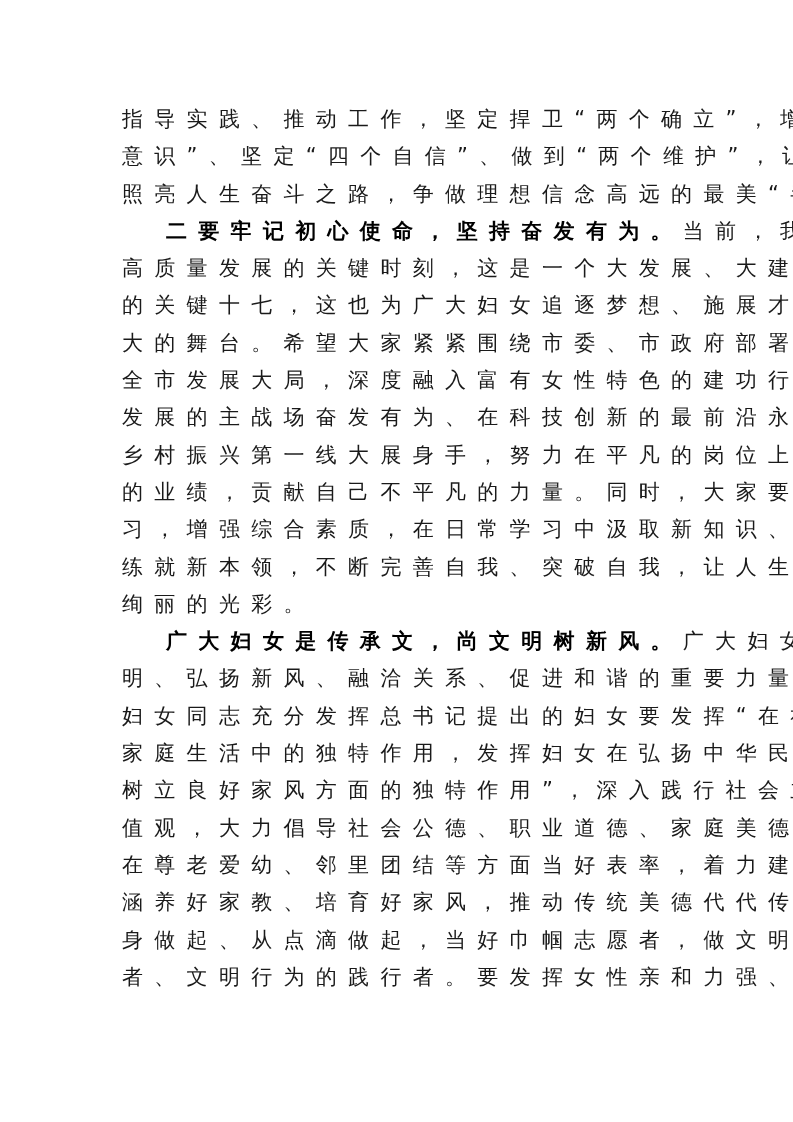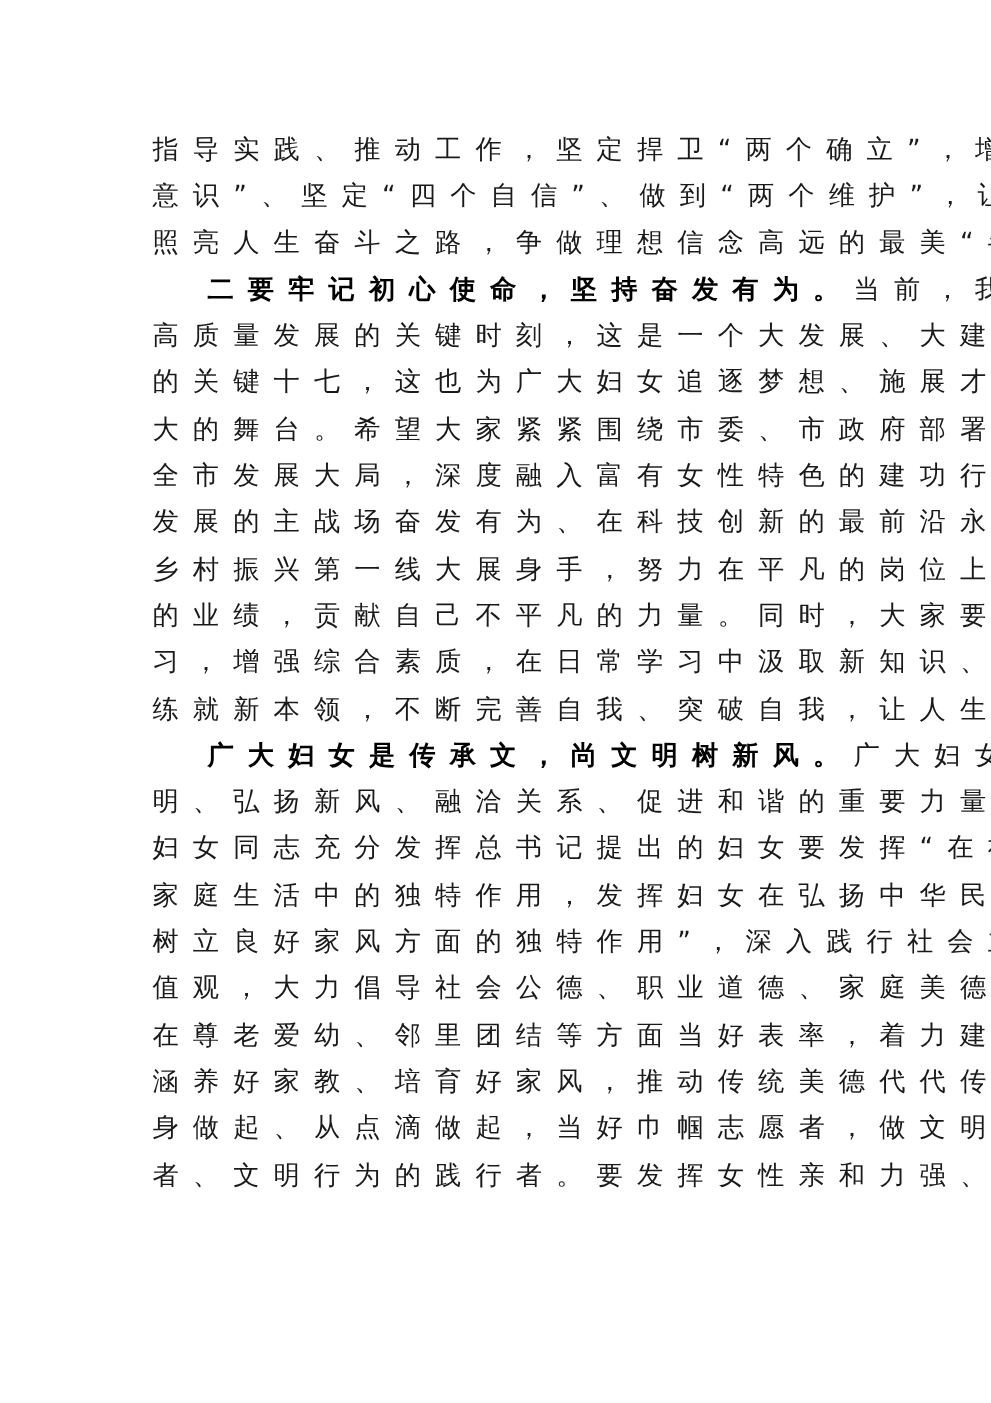--- a/index.html
+++ b/index.html
@@ -52,20 +52,21 @@
     <div class="line indent"><span class="bold">二要牢记初心使命，坚持奋发有为。</span><span>当前，我们正处于</span></div>
     <div class="line">高质量发展的关键时刻，这是一个大发展、大建设、大跨越</div>
     <div class="line">的关键十七，这也为广大妇女追逐梦想、施展才干提供了更</div>
     <div class="line">大的舞台。希望大家紧紧围绕市委、市政府部署要求，投身</div>
     <div class="line">全市发展大局，深度融入富有女性特色的建功行动，在经济</div>
     <div class="line">发展的主战场奋发有为、在科技创新的最前沿永攀高峰、在</div>
     <div class="line">乡村振兴第一线大展身手，努力在平凡的岗位上做出不平凡</div>
     <div class="line">的业绩，贡献自己不平凡的力量。同时，大家要强化理论学</div>
     <div class="line">习，增强综合素质，在日常学习中汲取新知识、掌握新技能、</div>
     <div class="line">练就新本领，不断完善自我、突破自我，让人生焕发出更加</div>
+    <div class="line">绚丽的光彩。</div>
   </div>
 
   <div>
     <div class="line indent"><span class="bold">广大妇女是传承文，尚文明树新风。</span><span>广大妇女是传承文</span></div>
     <div class="line">明、弘扬新风、融洽关系、促进和谐的重要力量。希望广大</div>
     <div class="line">妇女同志充分发挥总书记提出的妇女要发挥“在社会生活和</div>
     <div class="line">家庭生活中的独特作用，发挥妇女在弘扬中华民族家庭美德、</div>
     <div class="line">树立良好家风方面的独特作用”，深入践行社会主义核心价</div>
     <div class="line">值观，大力倡导社会公德、职业道德、家庭美德、个人品德，</div>
     <div class="line">在尊老爱幼、邻里团结等方面当好表率，着力建设好家庭、</div>

